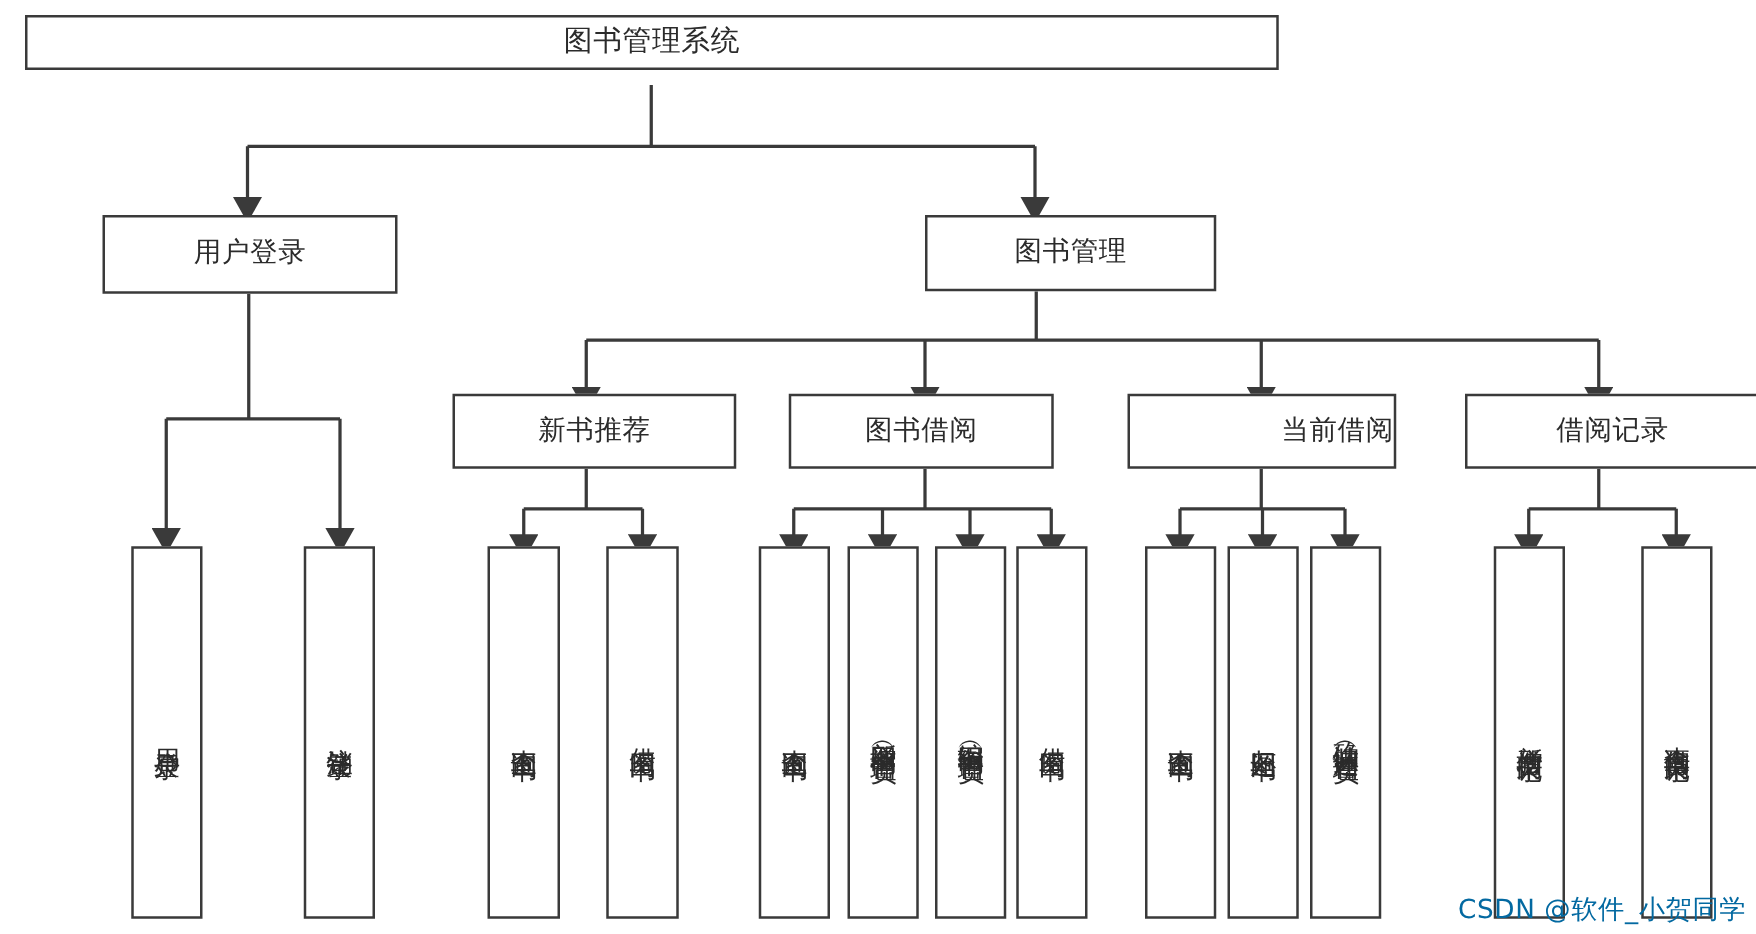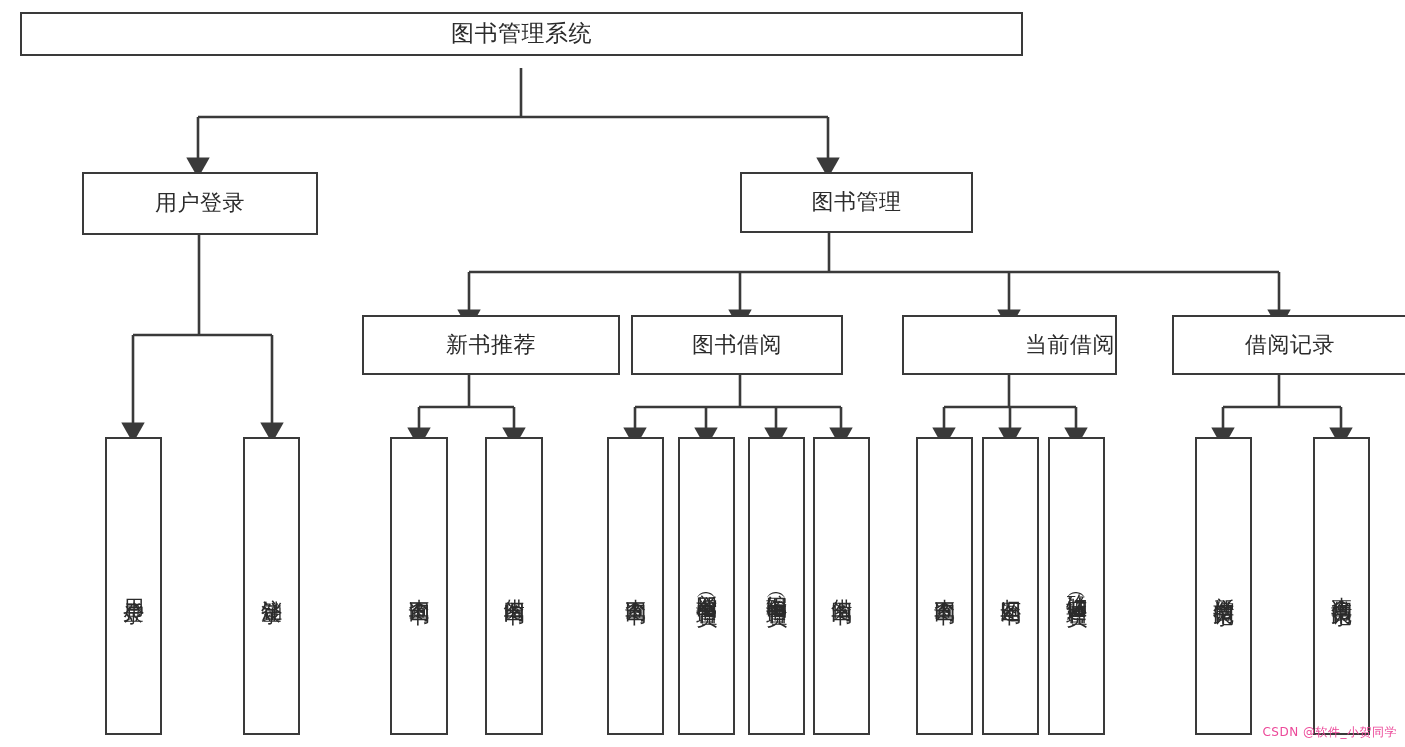--- a/index.html
+++ b/index.html
@@ -57,22 +57,22 @@
   .node.v .vtext {
     writing-mode: vertical-rl;
     text-orientation: upright;
     display: block;
     white-space: normal;
   }
   .watermark {
     position: absolute;
     right: 8px;
     bottom: 6px;
-    font-size: 12px;
-    color: #ec4899;
+    font-size: 21px;
+    color: #0369a1;
     letter-spacing: 0.5px;
     z-index: 3;
     white-space: nowrap;
     pointer-events: none;
   }
 </style>
 </head>
 <body>
 
 <div id="canvas">
@@ -131,21 +131,21 @@
     <span>图书管理系统</span>
   </div>
 
   <div class="node h" style="left:82px; top:172px; width:236px; height:63px;">
     <span>用户登录</span>
   </div>
   <div class="node h" style="left:712px; top:172px; width:233px; height:61px;margin-left:28px;">
     <span>图书管理</span>
   </div>
 
-  <div class="node h" style="left:362px; top:315px; width:258px; height:60px;">
+  <div class="node h" style="left:362px; top:315px; width:227px; height:60px;">
     <span>新书推荐</span>
   </div>
   <div class="node h" style="left:631px; top:315px; width:212px; height:60px;">
     <span>图书借阅</span>
   </div>
   <div class="node h" style="left:902px; top:315px; width:215px; height:60px;justify-content:flex-end;">
     <span>当前借阅</span>
   </div>
   <div class="node h" style="left:1172px; top:315px; width:236px; height:60px;">
     <span>借阅记录</span>

